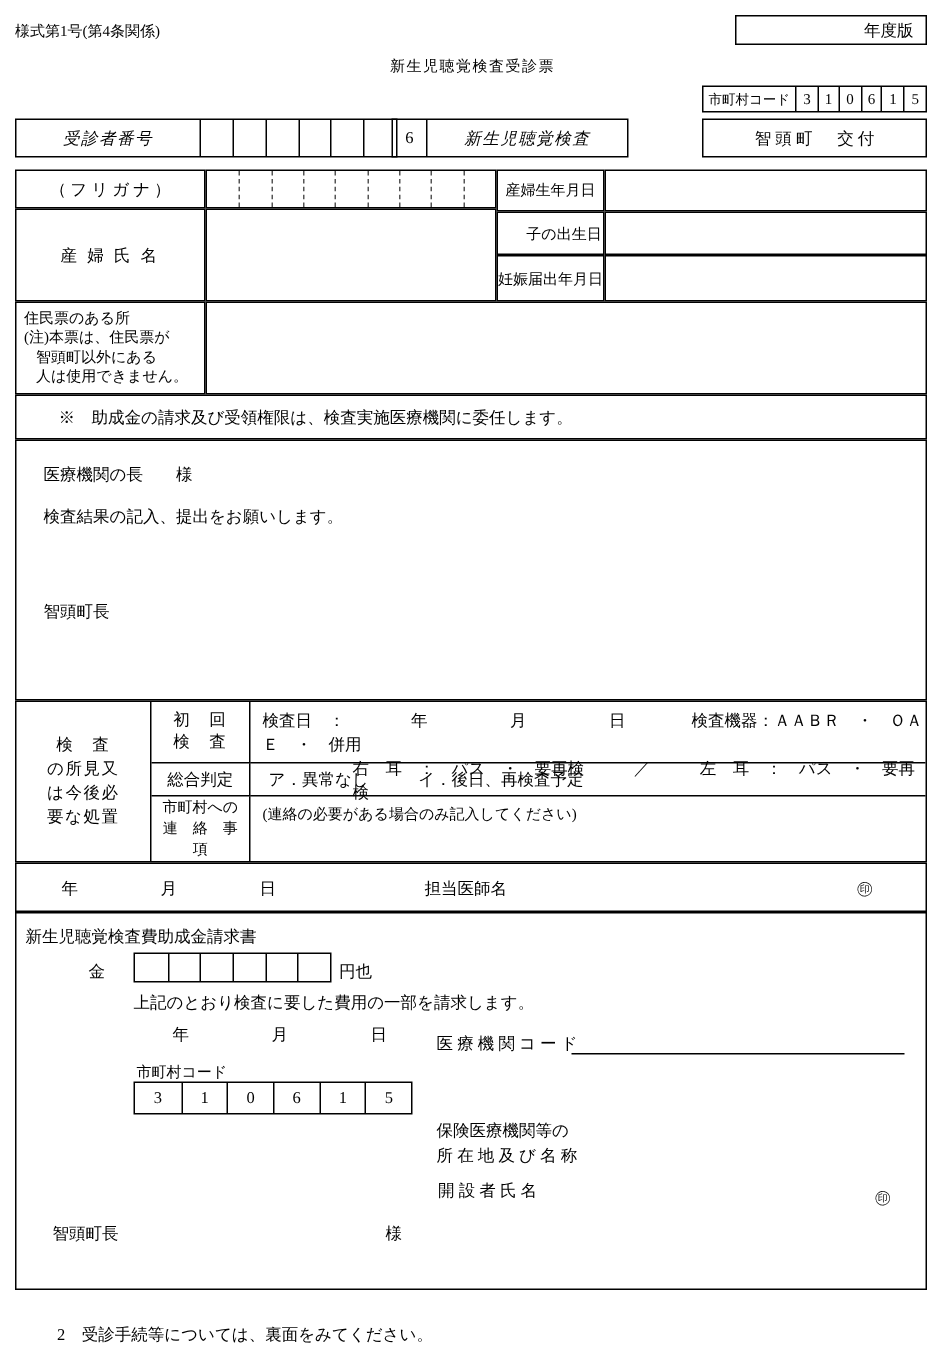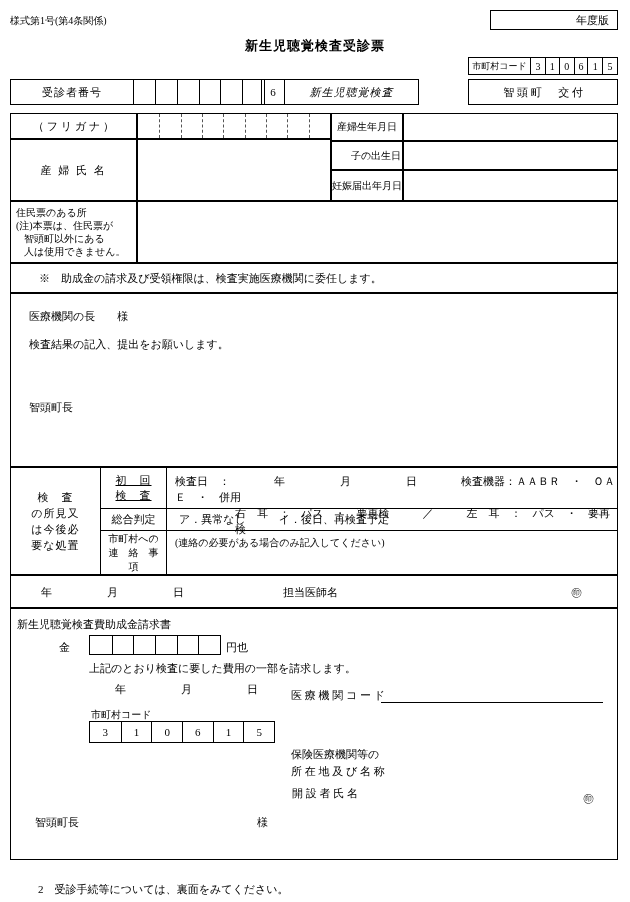--- a/index.html
+++ b/index.html
@@ -20,21 +20,21 @@
   }
   .abs { position: absolute; }
   .bx { box-sizing: border-box; }
   .bd { border: 1px solid #000; }
   .ctr { display: flex; align-items: center; justify-content: center; }
   .lft { display: flex; align-items: center; justify-content: flex-start; }
   .vcn { display: flex; align-items: center; }
   .t9 { font-size: 9px; }
   .t10 { font-size: 10px; }
   .t11 { font-size: 11px; }
-  .t13 { font-size: 13px; font-weight: bold; }
+  .t13 { font-size: 10px; }
   .nowrap { white-space: nowrap; }
   .sp1 { letter-spacing: 1px; }
   .sp2 { letter-spacing: 2px; }
 
   
   .cellrow { display: flex; }
   .cell {
     border-left: 1px solid #000;
     box-sizing: border-box;
     height: 100%;
@@ -68,21 +68,21 @@
       <div class="cell ctr t10" style="width:15px;">3</div>
       <div class="cell ctr t10" style="width:14px;">1</div>
       <div class="cell ctr t10" style="width:15px;">0</div>
       <div class="cell ctr t10" style="width:14px;">6</div>
       <div class="cell ctr t10" style="width:15px;">1</div>
       <div class="cell ctr t10" style="width:15px;">5</div>
     </div>
   </div>
 
   <div class="abs bd bx" style="left:10px; top:79px; width:255px; height:26px;">
-    <div class="cellrow" style="height:100%;">
+    <div class="cellrow" style="height:100%;font-style:italic;">
       <div class="cell ctr t11 sp1" style="width:123px;">受診者番号</div>
       <div class="cell ctr t11" style="width:22px;"></div>
       <div class="cell ctr t11" style="width:22px;"></div>
       <div class="cell ctr t11" style="width:22px;"></div>
       <div class="cell ctr t11" style="width:22px;"></div>
       <div class="cell ctr t11" style="width:22px;"></div>
       <div class="cell ctr t11" style="width:22px;"></div>
     </div>
   </div>
 
@@ -162,21 +162,21 @@
         <div class="t11 sp1" style="line-height:16px; text-align:center;">
           <div>検　査</div>
           <div>の所見又</div>
           <div>は今後必</div>
           <div>要な処置</div>
         </div>
       </div>
     </div>
 
     <div class="abs bx" style="left:90px; top:0; width:66px; height:41px; border-right:1px solid #000; border-bottom:1px solid #000;">
-      <div class="ctr" style="height:100%;text-decoration:underline;">
+      <div class="ctr" style="height:100%;">
         <div class="t11 sp1" style="line-height:15px; text-align:center;">
           <div>初　回</div>
           <div>検　査</div>
         </div>
       </div>
     </div>
 
     <div class="abs bx t11" style="left:156px; top:0; width:450px; height:41px; border-bottom:1px solid #000; padding:5px 0 0 8px;">
       <div style="line-height:16px;">
         <div>検査日　：　　　　年　　　　　月　　　　　日　　　　検査機器：ＡＡＢＲ　・　ＯＡＥ　・　併用</div>

